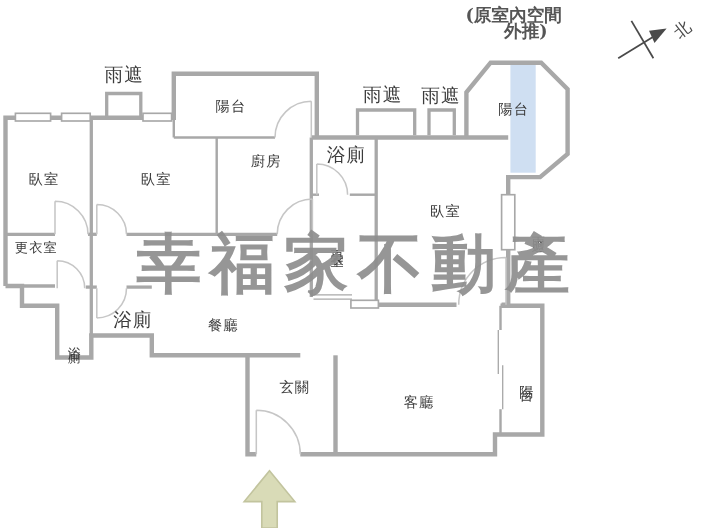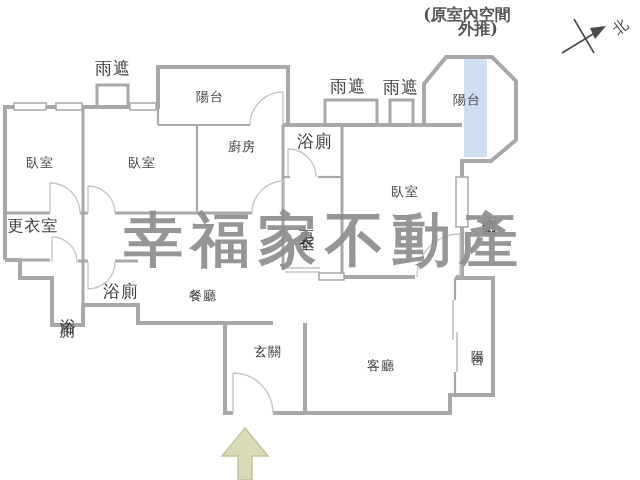--- a/index.html
+++ b/index.html
@@ -16,21 +16,21 @@
   .wall2{stroke:var(--wall);stroke-width:2.2;fill:none;}
   .thin{stroke:var(--wall);stroke-width:1.2;fill:none;}
   .win{fill:#ffffff;stroke:var(--wall);stroke-width:1.5;}
   .door{stroke:var(--door);stroke-width:1.4;fill:none;}
   .strip{fill:var(--strip);}
   .arrow{fill:var(--arrow-fill);stroke:var(--arrow-stroke);stroke-width:1.5;}
   .compass-line{stroke:var(--compass);stroke-width:1.6;fill:none;}
   .compass-head{fill:var(--compass);}
   .lbl{position:absolute;transform:translate(-50%,-50%);color:var(--label);
        font-size:13px;white-space:nowrap;z-index:2;letter-spacing:1px;}
-  .sm{font-size:16px;}
+  .sm{font-size:12px;}
   .md{font-size:17px;}
   .v{writing-mode:vertical-rl;text-orientation:upright;letter-spacing:2px;}
   .note{font-size:16px;color:var(--note);letter-spacing:0;font-weight:bold;}
   .north{font-size:15px;color:var(--compass);transform:translate(-50%,-50%) rotate(-38deg);}
   #watermark{position:absolute;left:325px;top:241px;transform:translate(-50%,-50%);
        z-index:4;font-family:"DejaVu Sans","Liberation Sans",sans-serif;font-weight:bold;
        font-size:59px;letter-spacing:8px;color:var(--watermark);opacity:.92;white-space:nowrap;}
 </style>
 </head>
 <body>

